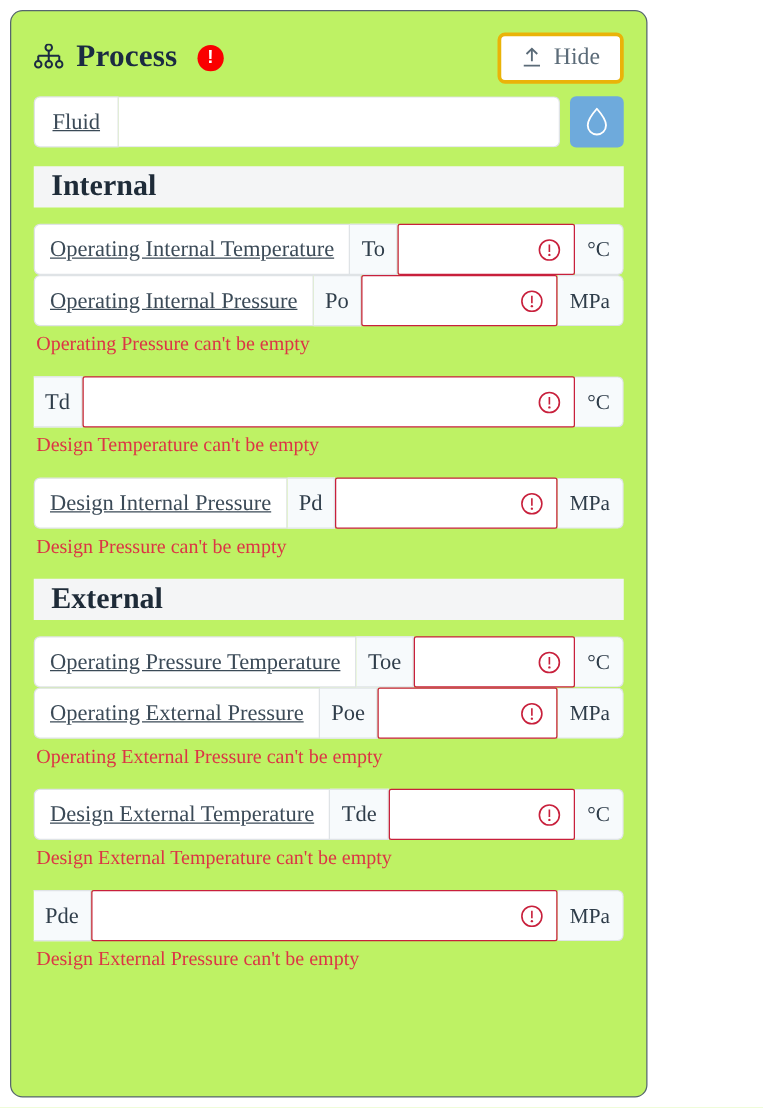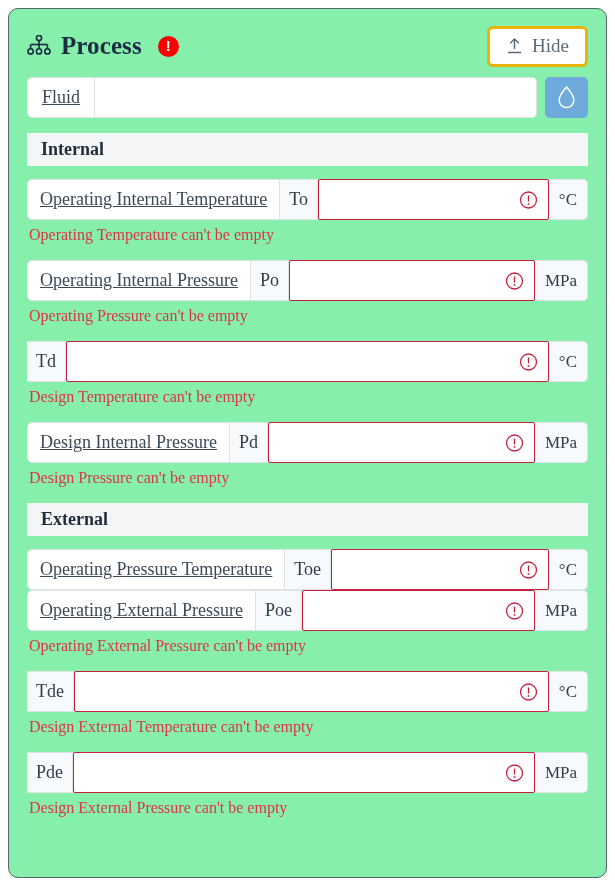--- a/index.html
+++ b/index.html
@@ -18,25 +18,25 @@
     width: 615px;
     height: 886px;
     box-sizing: border-box;
     padding: 8px 8px 0 8px;
     overflow: hidden;
   }
 
   
   .card {
     box-sizing: border-box;
-    width: 599px;
+    width: 510px;
     min-height: 870px;
     border: 1px solid #56666e;
     border-radius: 10px;
-    background: #86efac;
+    background: #bef264;
     padding: 14px 18px 10px 18px;
   }
 
   
   .card-header {
     display: flex;
     align-items: center;
     justify-content: space-between;
     height: 46px;
     margin-bottom: 8px;
@@ -209,21 +209,21 @@
 
   
   .section-header {
     box-sizing: border-box;
     height: 33px;
     display: flex;
     align-items: center;
     padding: 0 14px;
     background: #f4f5f6;
     color: #1e2b38;
-    font-size: 18px;
+    font-size: 24px;
     font-weight: bold;
     margin-bottom: 13px;
   }
 
   
   .field-row { margin-bottom: 0; border-radius: 15px; }
   .error-text {
     font-family: "Liberation Serif", "DejaVu Serif", serif;
     font-size: 16px;
     color: #dc3545;
@@ -293,21 +293,20 @@
             <div class="cell cell-label">Operating Internal Temperature</div>
             <div class="cell cell-symbol">To</div>
             <div class="field invalid"><input type="text" placeholder="" style=""><span class="warn-icon"><svg viewBox="0 0 19 19" width="19" height="19">
                   <circle cx="9.5" cy="9.5" r="8" fill="none" stroke="#c8203c" stroke-width="1.3"></circle>
                   <line x1="9.5" y1="5" x2="9.5" y2="11" stroke="#c8203c" stroke-width="1.3"></line>
                   <circle cx="9.5" cy="13.4" r="0.95" fill="#c8203c"></circle>
                 </svg></span></div>
             <div class="cell cell-unit">°C</div>
           </div>
         </div>
-        <div class="error-text">Operating Temperature can't be empty</div>
         <div class="field-row">
           <div class="input-group">
             <div class="cell cell-label">Operating Internal Pressure</div>
             <div class="cell cell-symbol">Po</div>
             <div class="field invalid"><input type="text" placeholder="" style=""><span class="warn-icon"><svg viewBox="0 0 19 19" width="19" height="19">
                   <circle cx="9.5" cy="9.5" r="8" fill="none" stroke="#c8203c" stroke-width="1.3"></circle>
                   <line x1="9.5" y1="5" x2="9.5" y2="11" stroke="#c8203c" stroke-width="1.3"></line>
                   <circle cx="9.5" cy="13.4" r="0.95" fill="#c8203c"></circle>
                 </svg></span></div>
             <div class="cell cell-unit">MPa</div>
@@ -360,20 +359,21 @@
                   <circle cx="9.5" cy="9.5" r="8" fill="none" stroke="#c8203c" stroke-width="1.3"></circle>
                   <line x1="9.5" y1="5" x2="9.5" y2="11" stroke="#c8203c" stroke-width="1.3"></line>
                   <circle cx="9.5" cy="13.4" r="0.95" fill="#c8203c"></circle>
                 </svg></span></div>
             <div class="cell cell-unit">MPa</div>
           </div>
         </div>
         <div class="error-text">Operating External Pressure can't be empty</div>
         <div class="field-row">
           <div class="input-group">
+            <div class="cell cell-label">Design External Temperature</div>
             <div class="cell cell-symbol">Tde</div>
             <div class="field invalid"><input type="text" placeholder="" style=""><span class="warn-icon"><svg viewBox="0 0 19 19" width="19" height="19">
                   <circle cx="9.5" cy="9.5" r="8" fill="none" stroke="#c8203c" stroke-width="1.3"></circle>
                   <line x1="9.5" y1="5" x2="9.5" y2="11" stroke="#c8203c" stroke-width="1.3"></line>
                   <circle cx="9.5" cy="13.4" r="0.95" fill="#c8203c"></circle>
                 </svg></span></div>
             <div class="cell cell-unit">°C</div>
           </div>
         </div>
         <div class="error-text">Design External Temperature can't be empty</div>

